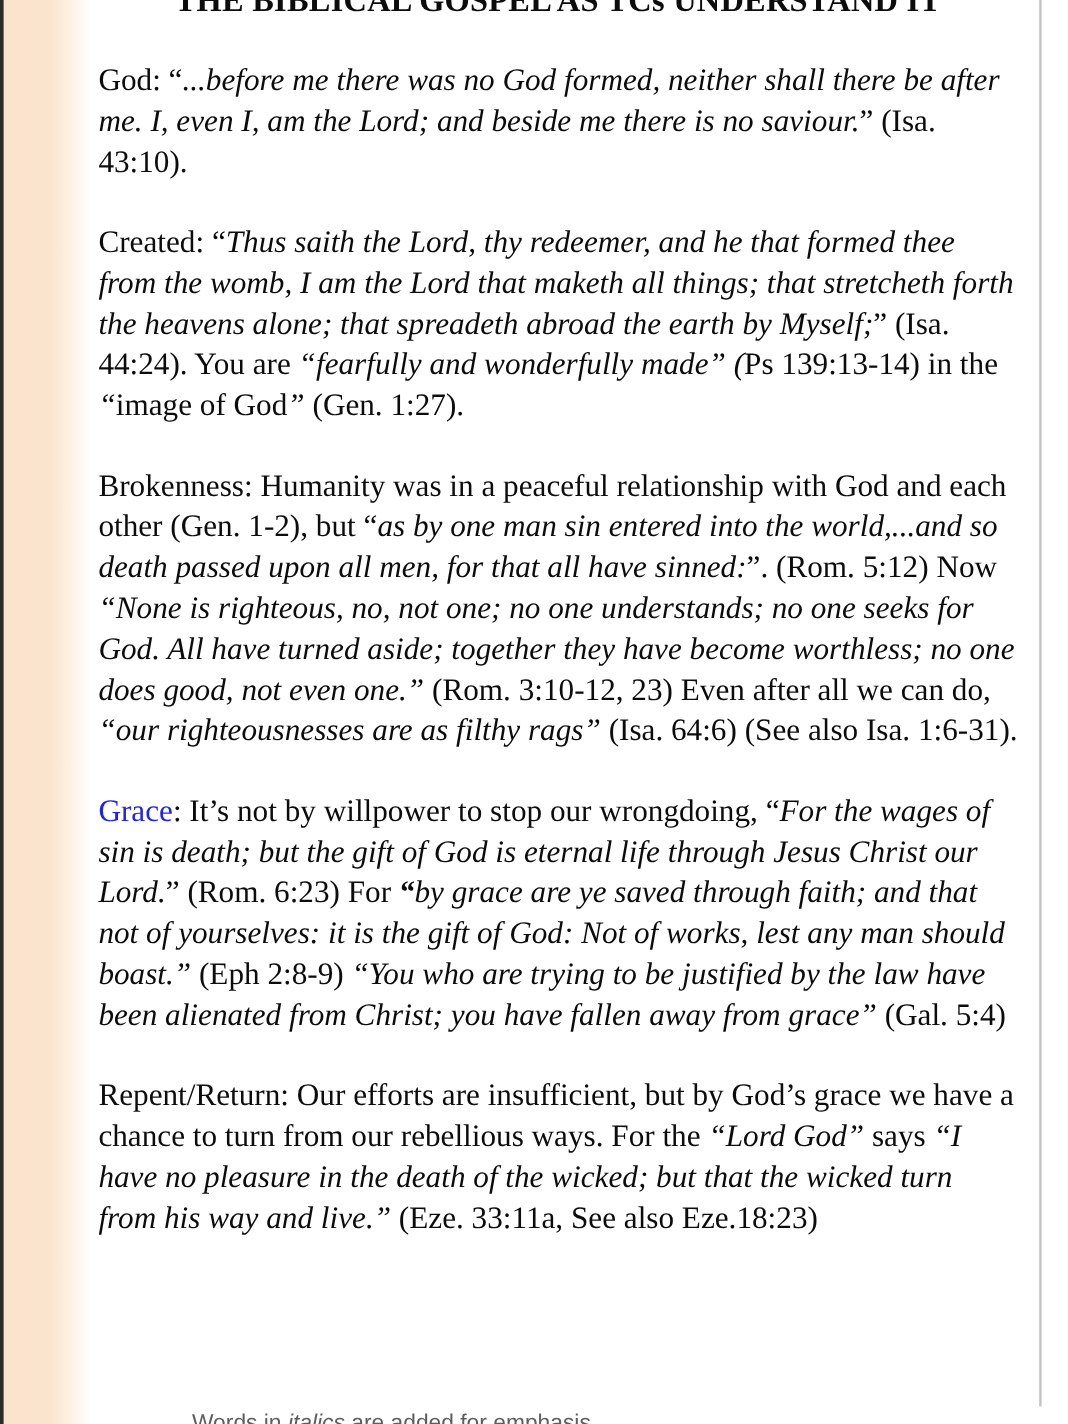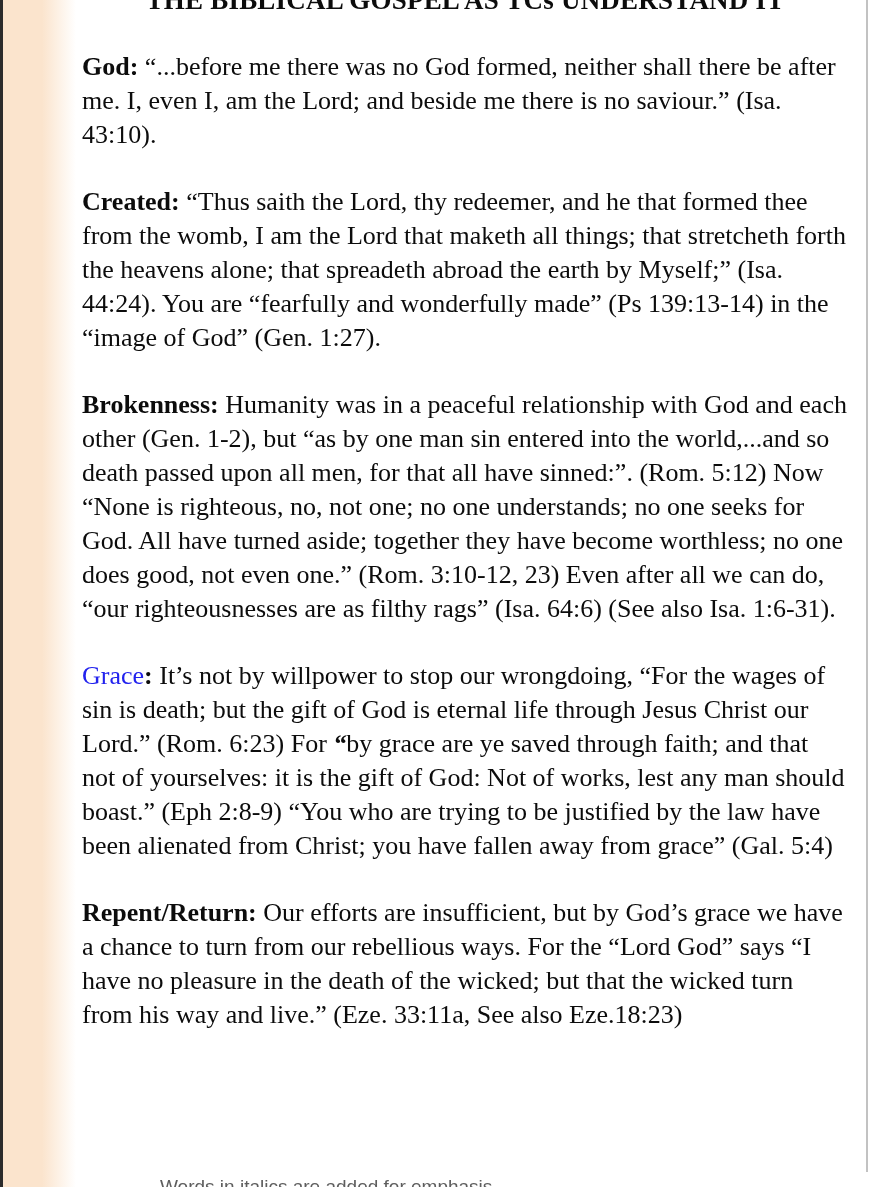--- a/index.html
+++ b/index.html
@@ -34,22 +34,22 @@
     text-align:center;
     margin:-17px 0 0 0;
     white-space:nowrap;
   }
   .para{
     font-size:26px;
     line-height:34px;
     margin:33px 0 0 0;
   }
   .r-n{font-style:normal;font-weight:400;}
-  .r-b{font-weight:700;}
-  .r-i{}
+  .r-b{font-weight:400;}
+  .r-i{font-style:italic;}
   .r-bi{font-weight:700;font-style:italic;}
   .r-bblue{font-weight:400;color:var(--blue,#2222ee);}
   .footer-note{
     position:absolute;left:160px;top:1175px;
     font-family:"Liberation Sans","DejaVu Sans",sans-serif;
     font-size:19px;line-height:23px;
     color:var(--footer,#5e5e5e);
     white-space:nowrap;
   }
 </style>

